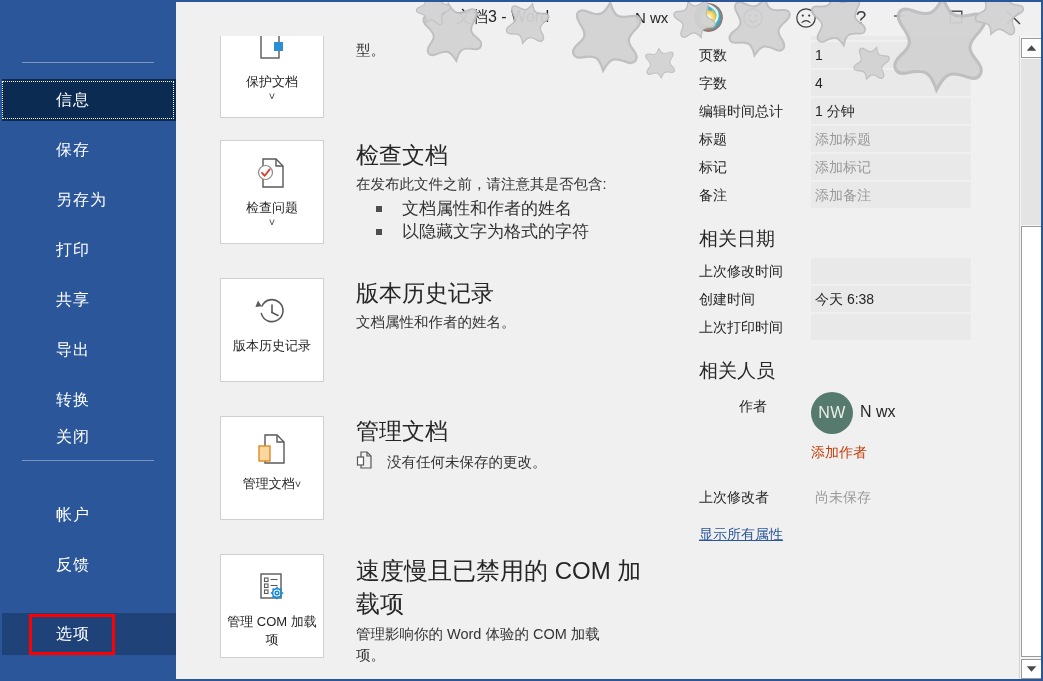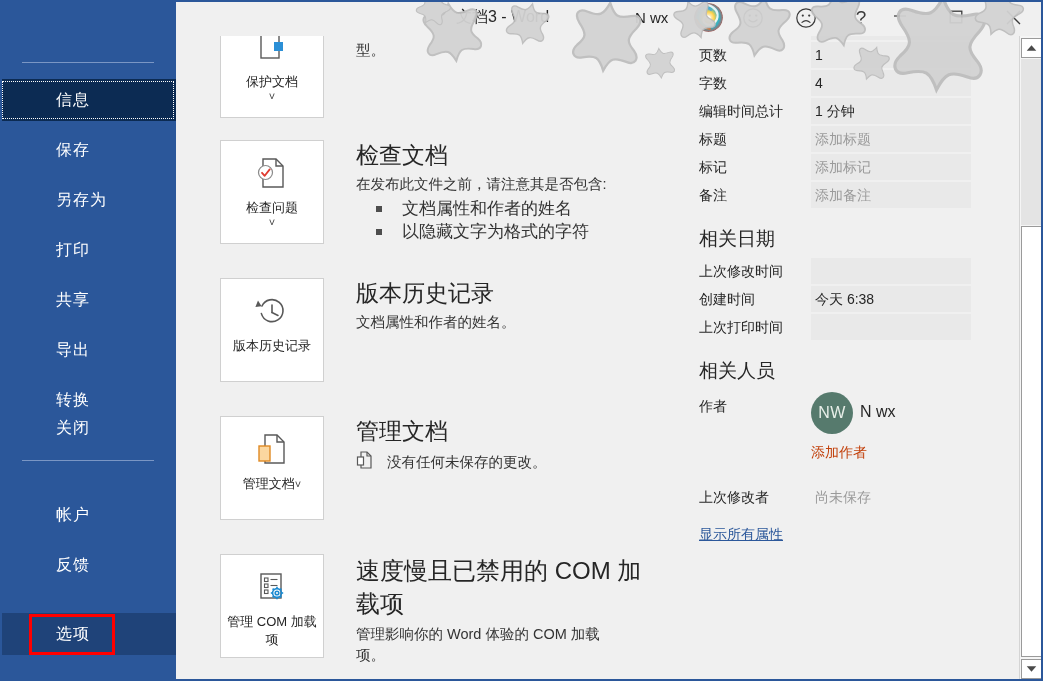--- a/index.html
+++ b/index.html
@@ -304,21 +304,21 @@
     <div class="divider" id="div-top"></div>
     <div class="divider" id="div-mid"></div>
 
     <div class="nav-item active" style="top:79px;"><span>信息</span></div>
     <div class="nav-item" style="top:129px;"><span>保存</span></div>
     <div class="nav-item" style="top:179px;"><span>另存为</span></div>
     <div class="nav-item" style="top:229px;"><span>打印</span></div>
     <div class="nav-item" style="top:279px;"><span>共享</span></div>
     <div class="nav-item" style="top:329px;"><span>导出</span></div>
     <div class="nav-item" style="top:379px;"><span>转换</span></div>
-    <div class="nav-item" style="top:407px;"><span>关闭</span></div>
+    <div class="nav-item" style="top:416px;"><span>关闭</span></div>
     <div class="nav-item" style="top:494px;"><span>帐户</span></div>
     <div class="nav-item" style="top:544px;"><span>反馈</span></div>
     <div class="nav-item hover" style="top:613px;"><span>选项</span></div>
   </div>
   <div id="annot-box"></div>
   <div id="sidebar-top-border"></div>
 
   <div id="titlebar">
     <div id="win-title">文档3  -  Word</div>
     <div id="user-name">N wx</div>
@@ -540,21 +540,21 @@
         <div class="prop-key">创建时间</div>
         <div class="prop-val">今天 6:38</div>
       </div>
       <div class="prop-row">
         <div class="prop-key">上次打印时间</div>
         <div class="prop-val empty"></div>
       </div>
 
       <div class="sec-h">相关人员</div>
       <div id="author-chip">
-        <div class="prop-key" style="top:8px;">作者</div>
+        <div class="prop-key" style="top:8px;margin-left:40px;">作者</div>
         <div id="author-avatar">NW</div>
         <div id="author-name">N wx</div>
       </div>
       <div class="prop-row" style="height:26px;">
         <div id="add-author">添加作者</div>
       </div>
       <div class="prop-row" style="margin-top:14px;">
         <div class="prop-key">上次修改者</div>
         <div class="prop-val ph" style="background:transparent;">尚未保存</div>
       </div>

